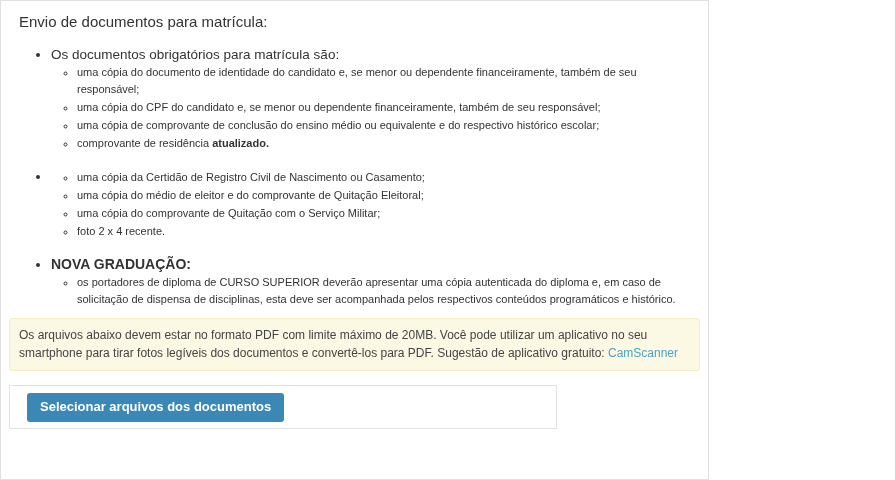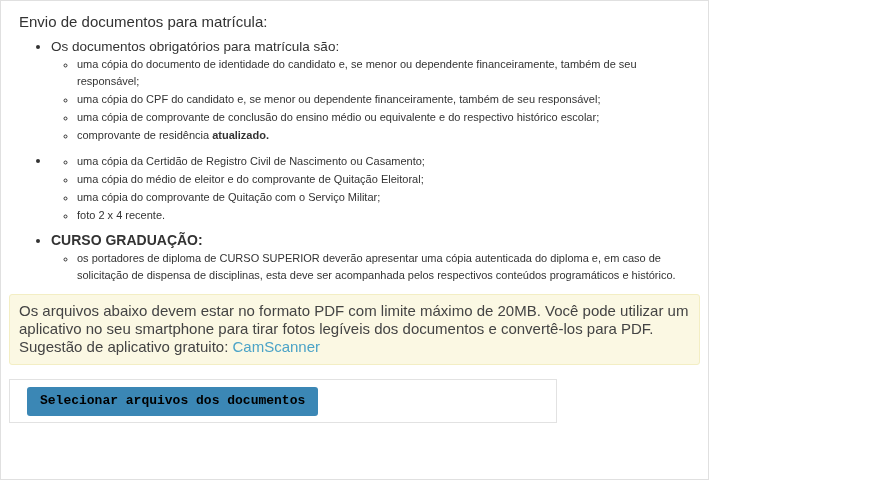--- a/index.html
+++ b/index.html
@@ -32,21 +32,21 @@
     font-weight: normal;
   }
   ul.lvl1 {
     margin: 0 0 0 0;
     padding-left: 34px;
     list-style-type: disc;
   }
   ul.lvl1 > li {
     font-size: 13.5px;
     line-height: 17px;
-    margin: 8px 0 1px 0;
+    margin: 16px 0 1px 0;
   }
   ul.lvl2 {
     margin: 1px 0 2px 0;
     padding-left: 26px;
     list-style-type: circle;
   }
   ul.lvl2 > li {
     font-size: 11px;
     line-height: 17px;
     margin: 0 0 1px 0;
@@ -57,21 +57,21 @@
   .strong-item {
     font-weight: bold;
     font-size: 14px;
   }
   .notice {
     margin: 10px 8px 0 8px;
     background: #fbf8e3;
     border: 1px solid #f3eec4;
     border-radius: 3px;
     padding: 7px 9px 8px 9px;
-    font-size: 15px;
+    font-size: 12px;
     line-height: 18px;
     color: #444;
   }
   .notice a {
     color: #4ba3c7;
     text-decoration: none;
   }
   .upload-box {
     margin: 14px 8px 0 8px;
     border: 1px solid #e2e2e2;
@@ -80,23 +80,23 @@
     width: 548px;
     box-sizing: border-box;
     display: flex;
     align-items: center;
     padding-left: 17px;
   }
   .btn {
     display: inline-block;
     border: none;
     border-radius: 3px;
-    font-family: Liberation Mono, monospace;
+    font-family: Liberation Sans, sans-serif;
     cursor: pointer;
-    color: #000000;
+    color: #ffffff;
     font-weight: bold;
   }
   .btn-select {
     background: #3b87b5;
     font-size: 13px;
     padding: 7px 13px 8px 13px;
     line-height: 14px;
   }
   .btn-continue {
     background: #3b7fad;
@@ -134,21 +134,21 @@
       <li>
         <ul class="lvl2">
           <li><span>uma cópia da Certidão de Registro Civil de Nascimento ou Casamento;</span></li>
           <li><span>uma cópia do médio de eleitor e do comprovante de Quitação Eleitoral;</span></li>
           <li><span>uma cópia do comprovante de Quitação com o Serviço Militar;</span></li>
           <li><span>foto 2 x 4 recente.</span></li>
         </ul>
       </li>
 
       <li>
-        <span class="strong-item">CURSO GRADUAÇÃO:</span>
+        <span class="strong-item">NOVA GRADUAÇÃO:</span>
         <ul class="lvl2">
           <li><span>os portadores de diploma de CURSO SUPERIOR deverão apresentar uma cópia autenticada do diploma e, em caso de solicitação de dispensa de disciplinas, esta deve ser acompanhada pelos respectivos conteúdos programáticos e histórico.</span></li>
         </ul>
       </li>
 
     </ul>
   </div>
 
   <div class="notice">
     <span>Os arquivos abaixo devem estar no formato PDF com limite máximo de 20MB. Você pode utilizar um aplicativo no seu smartphone para tirar fotos legíveis dos documentos e convertê-los para PDF. Sugestão de aplicativo gratuito: </span><a href="#">CamScanner</a>

